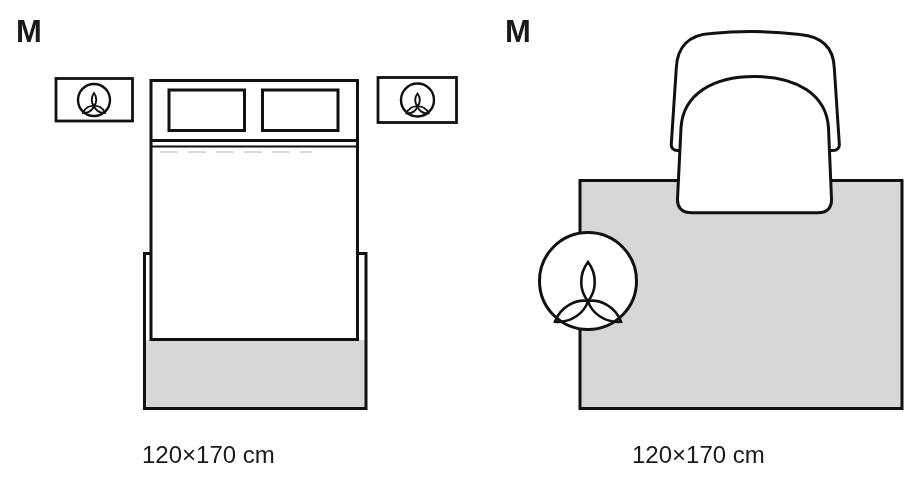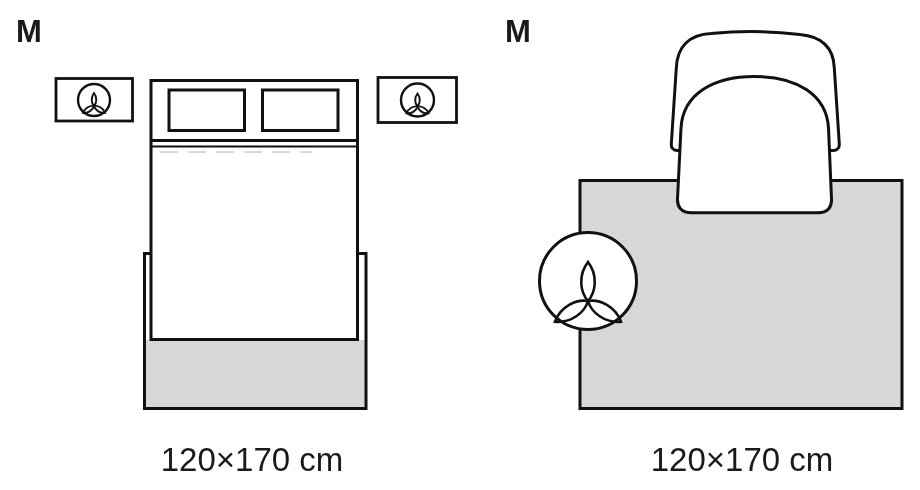--- a/index.html
+++ b/index.html
@@ -27,22 +27,21 @@
     color: var(--text, #111111);
     letter-spacing: 0.5px;
     line-height: 1;
   }
   .size-label.left  { left: 16px;  top: 16px; }
   .size-label.right { left: 505px; top: 16px; }
   .dim-label {
     position: absolute;
     top: 442px;
     width: 220px;
-    text-align: center;
-    font-size: 33px;
+    font-size: 24px;
     font-weight: 400;
     color: var(--text, #1a1a1a);
     line-height: 1.1;
   }
   .dim-label.left  { left: 142px; }
   .dim-label.right { left: 632px; }
 </style>
 </head>
 <body>
 

